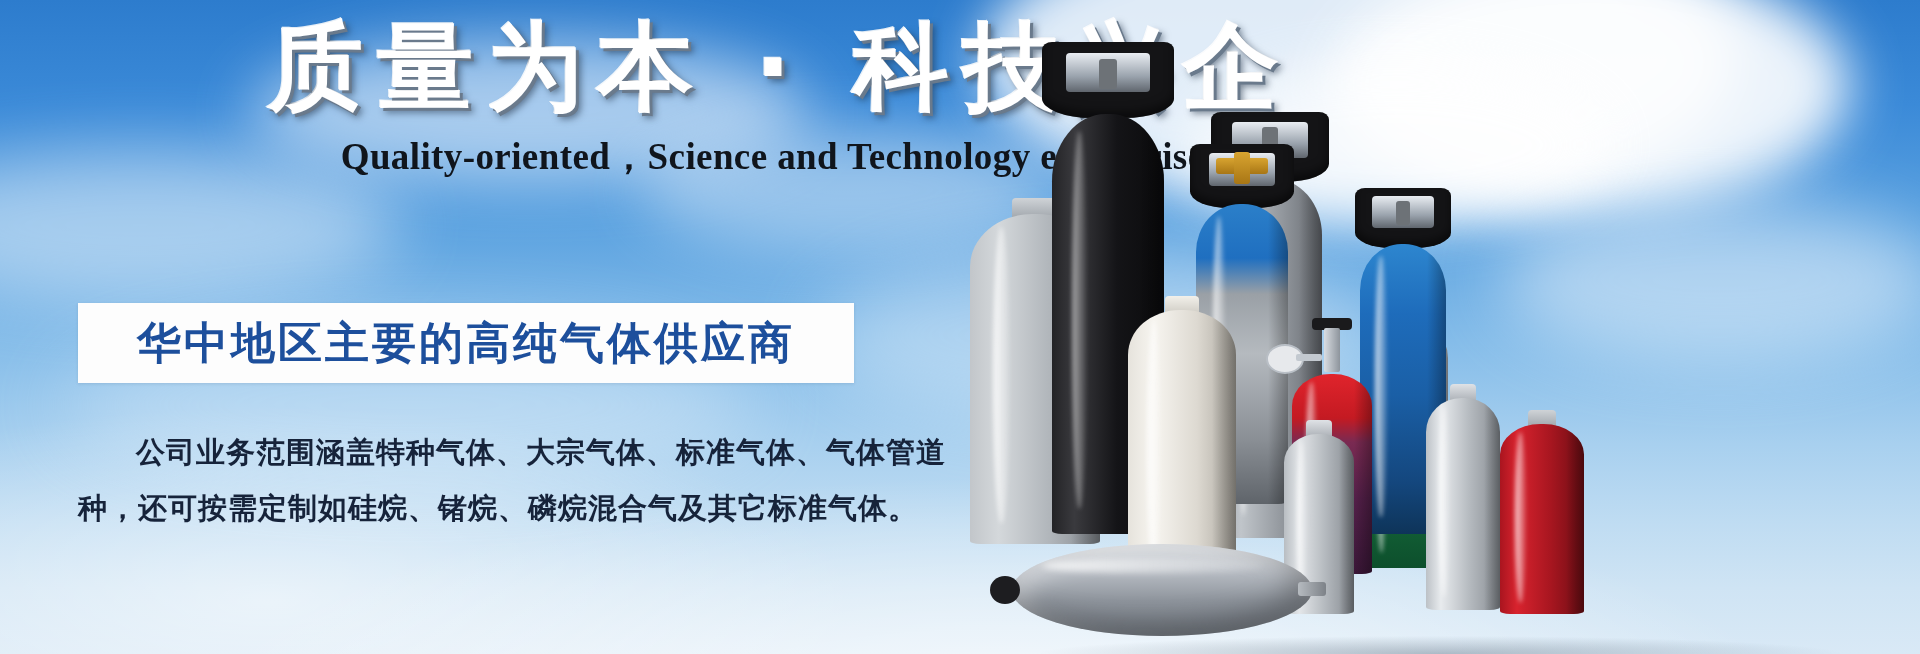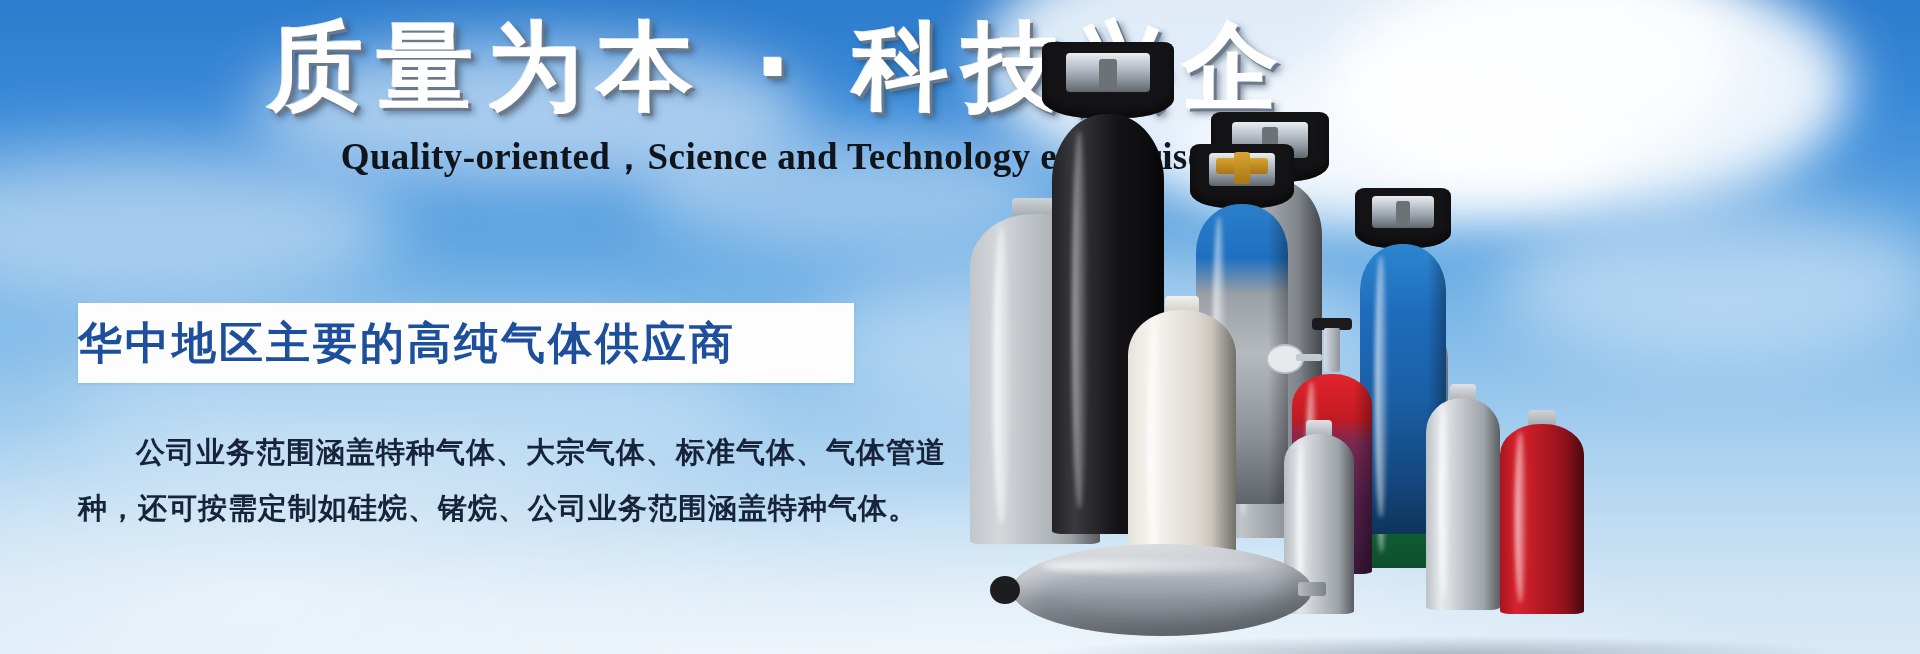--- a/index.html
+++ b/index.html
@@ -72,21 +72,21 @@
 
   
   .tagline-box{
     position:absolute;left:78px;top:303px;
     width:776px;height:80px;
     background:#fdfdfd;
     box-shadow:0 1px 3px rgba(20,50,80,.12);
     display:flex;align-items:center;
   }
   .tagline-box span{
-    display:block;width:100%;
+    display:block;width:100%;text-align:center;
     font-family:"DejaVu Sans","Liberation Sans",sans-serif;
     font-weight:700;
     font-size:44px;
     letter-spacing:3px;
     color:#1d4f9c;
     white-space:nowrap;
   }
 
   
   .paragraph{
@@ -211,21 +211,21 @@
   <div class="subheadline">
     <span>Quality-oriented，Science and Technology enterprises</span>
   </div>
 
   <div class="tagline-box">
     <span>华中地区主要的高纯气体供应商</span>
   </div>
 
   <div class="paragraph">
     <p class="indent">公司业务范围涵盖特种气体、大宗气体、标准气体、气体管道</p>
-    <p>种，还可按需定制如硅烷、锗烷、公司业务范围涵盖特种气体。</p>
+    <p>种，还可按需定制如硅烷、锗烷、磷烷混合气及其它标准气体。</p>
   </div>
 
   <div class="cylinders">
 
     <div class="cyl" style="left:10px;bottom:110px;width:130px;height:330px;">
       <div class="neck" style="top:-16px;width:46px;height:22px;background:linear-gradient(180deg,#cfd3d7,#9da3a9);"></div>
       <div class="body" style="height:330px;background:linear-gradient(90deg,#c2c6ca 0%,#d4d8db 22%,#b0b5ba 62%,#82878d 100%);">
         <div class="gloss"></div>
         <div class="gloss2"></div>
         <div class="shade"></div>

